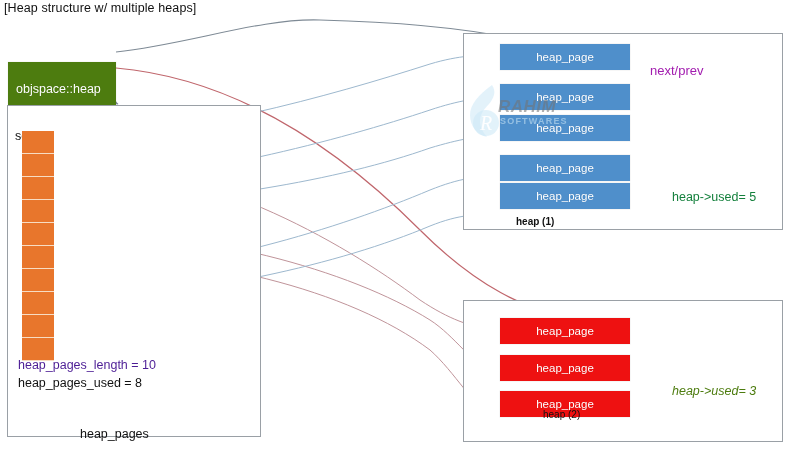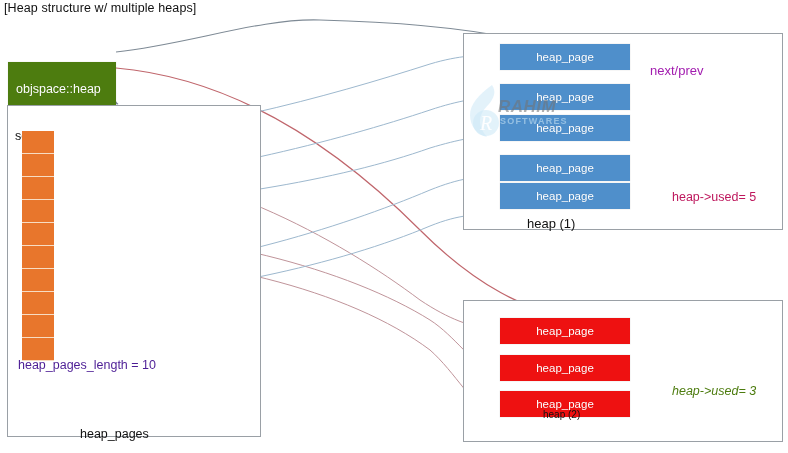--- a/index.html
+++ b/index.html
@@ -35,22 +35,22 @@
   #heap-pages-caption{left:80px;top:415px;font-size:12.5px;color:#111;margin-top:12px;}
 
   
   #heap1-box{left:463px;top:33px;width:318px;height:195px;
       background:#fff;border:1px solid #9aa0a6;}
   .page-blue{position:absolute;left:500px;width:130px;height:26px;
       background:#4F8FCB;display:flex;align-items:center;justify-content:center;
       box-shadow:0 0 0 .5px rgba(0,0,0,.07);}
   .page-blue .plbl{color:#fff;font-size:11.5px;text-shadow:0 0 1px rgba(0,0,0,.12);}
   #nextprev-label{left:650px;top:63px;font-size:13px;color:#a21caf;}
-  #heap1-used{left:672px;top:190px;font-size:12.5px;color:#be185d;}
-  #heap1-caption{left:527px;top:216px;font-size:13px;color:#111;}
+  #heap1-used{left:672px;top:190px;font-size:12.5px;color:#15803d;}
+  #heap1-caption{left:516px;top:216px;font-size:10px;color:#111;font-weight:bold;}
 
   
   #heap2-box{left:463px;top:300px;width:318px;height:140px;
       background:#fff;border:1px solid #9aa0a6;}
   .page-red{position:absolute;left:500px;width:130px;height:26px;
       background:#EE1111;display:flex;align-items:center;justify-content:center;
       box-shadow:0 0 0 .5px rgba(0,0,0,.07);}
   .page-red .plbl{color:#fff;font-size:11.5px;text-shadow:0 0 1px rgba(0,0,0,.12);}
   #heap2-used{left:672px;top:384px;font-size:12.5px;color:#4d7c0f;font-style:italic;}
   #heap2-caption{left:543px;top:409px;font-size:10px;color:#111;}
@@ -140,20 +140,21 @@
   <div class="cell" style="top:177px"></div>
   <div class="cell" style="top:200px"></div>
   <div class="cell" style="top:223px"></div>
   <div class="cell" style="top:246px"></div>
   <div class="cell" style="top:269px"></div>
   <div class="cell" style="top:292px"></div>
   <div class="cell" style="top:315px"></div>
   <div class="cell" style="top:338px"></div>
 
   <div class="abs" id="hp-length">heap_pages_length = 10</div>
+  <div class="abs" id="hp-used">heap_pages_used = 8</div>
   <div class="abs" id="heap-pages-caption">heap_pages</div>
 
   <div class="abs" id="heap1-box"></div>
 
   <div class="page-blue" style="top:44px">
     <span class="plbl">heap_page</span>
   </div>
   <div class="page-blue" style="top:84px">
     <span class="plbl">heap_page</span>
   </div>

